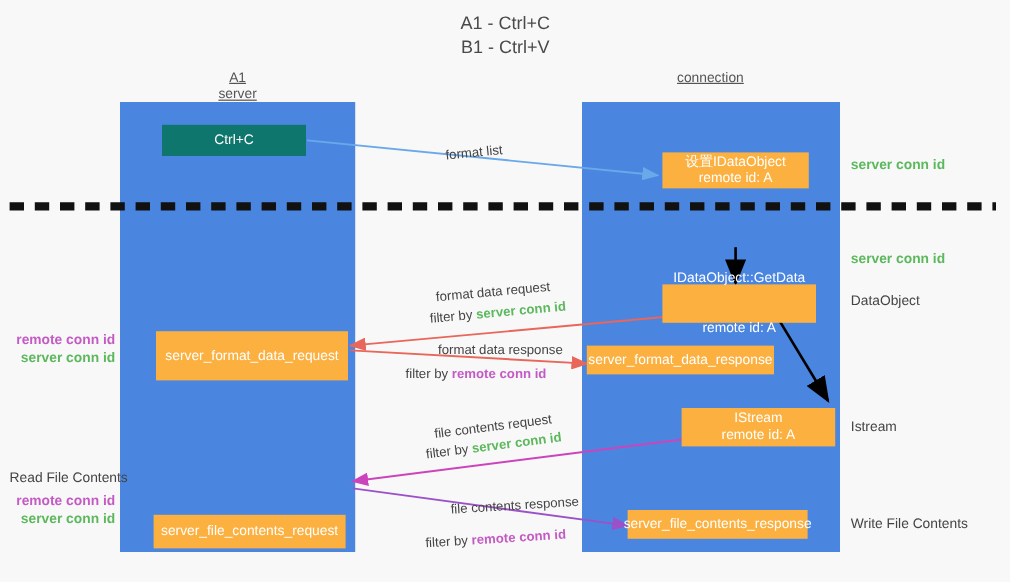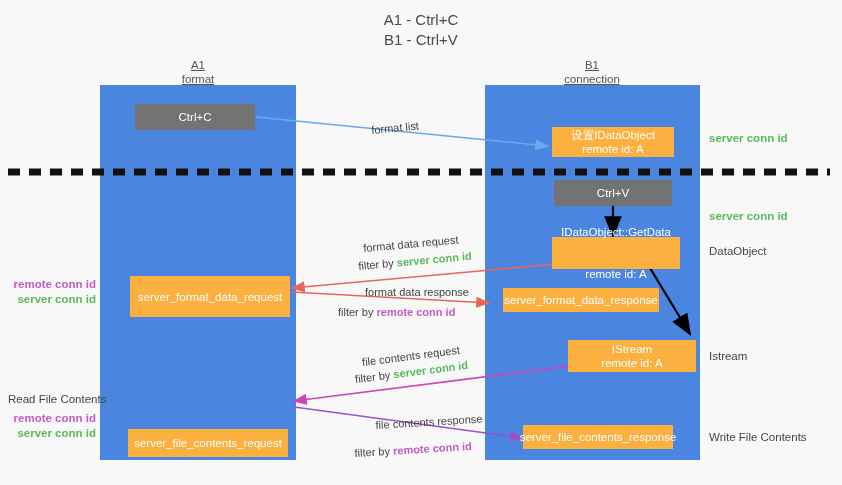--- a/index.html
+++ b/index.html
@@ -38,21 +38,21 @@
   .box{
     position:absolute;
     display:flex;align-items:center;justify-content:center;
     flex-direction:column;
     color:#ffffff;
     font-size:11.5px;line-height:14px;
     text-align:center;
     box-sizing:border-box;
     padding:2px 4px;
   }
-  .box.green{background:#737373;}
+  .box.green{background:#0f766e;}
   .box.orange{background:#fbb040;}
   .box .l2{display:block;}
 
   
   .lbl{position:absolute;font-size:11.5px;line-height:15px;}
   .green-t{color:#5cb85c;font-weight:bold;}
   .purple-t{color:#c45bc4;font-weight:bold;}
   .dark-t{color:#444;}
 
   .lbl-stack{position:absolute;font-size:11.5px;line-height:15px;text-align:right;}
@@ -73,24 +73,23 @@
 
 <div id="stage">
 
   <div class="abs title">
     <div>A1 - Ctrl+C</div>
     <div>B1 - Ctrl+V</div>
   </div>
 
   <div class="abs colhead" style="left:108px;top:58px;width:180px;">
     <span class="big">A1</span>
-    <span class="sub">format</span>
+    <span class="sub">server</span>
   </div>
   <div class="abs colhead" style="left:502px;top:58px;width:180px;">
-    <span class="big">B1</span>
     <span class="sub">connection</span>
   </div>
 
   <div class="abs lane" id="lane-a1"></div>
   <div class="abs lane" id="lane-b1"></div>
 
   <svg class="ov" viewBox="0 0 842 485">
     <defs>
       <marker id="ah-blue" markerWidth="9" markerHeight="7" refX="8" refY="3.5" orient="auto">
         <polygon points="0,0 9,3.5 0,7" fill="#6aa9e9"></polygon>
@@ -136,30 +135,27 @@
 
   <div class="box orange" style="left:128px;top:393px;width:160px;height:28px;margin-top:36px;">
     <span>server_file_contents_request</span>
   </div>
 
   <div class="box orange" style="left:552px;top:127px;width:122px;height:30px;">
     <span>设置IDataObject</span>
     <span class="l2">remote id: A</span>
   </div>
 
-  <div class="box green" style="left:554px;top:180px;width:118px;height:26px;">
-    <span>Ctrl+V</span>
-  </div>
 
   <div class="box orange" style="left:552px;top:237px;width:128px;height:32px;gap:28px;">
     <span>IDataObject::GetData</span>
     <span class="l2">remote id: A</span>
   </div>
 
-  <div class="box orange" style="left:489px;top:288px;width:156px;height:24px;margin-left:14px;">
+  <div class="box orange" style="left:489px;top:288px;width:156px;height:24px;">
     <span>server_format_data_response</span>
   </div>
 
   <div class="box orange" style="left:568px;top:340px;width:128px;height:32px;">
     <span>IStream</span>
     <span class="l2">remote id: A</span>
   </div>
 
   <div class="box orange" style="left:523px;top:425px;width:150px;height:24px;">
     <span>server_file_contents_response</span>

